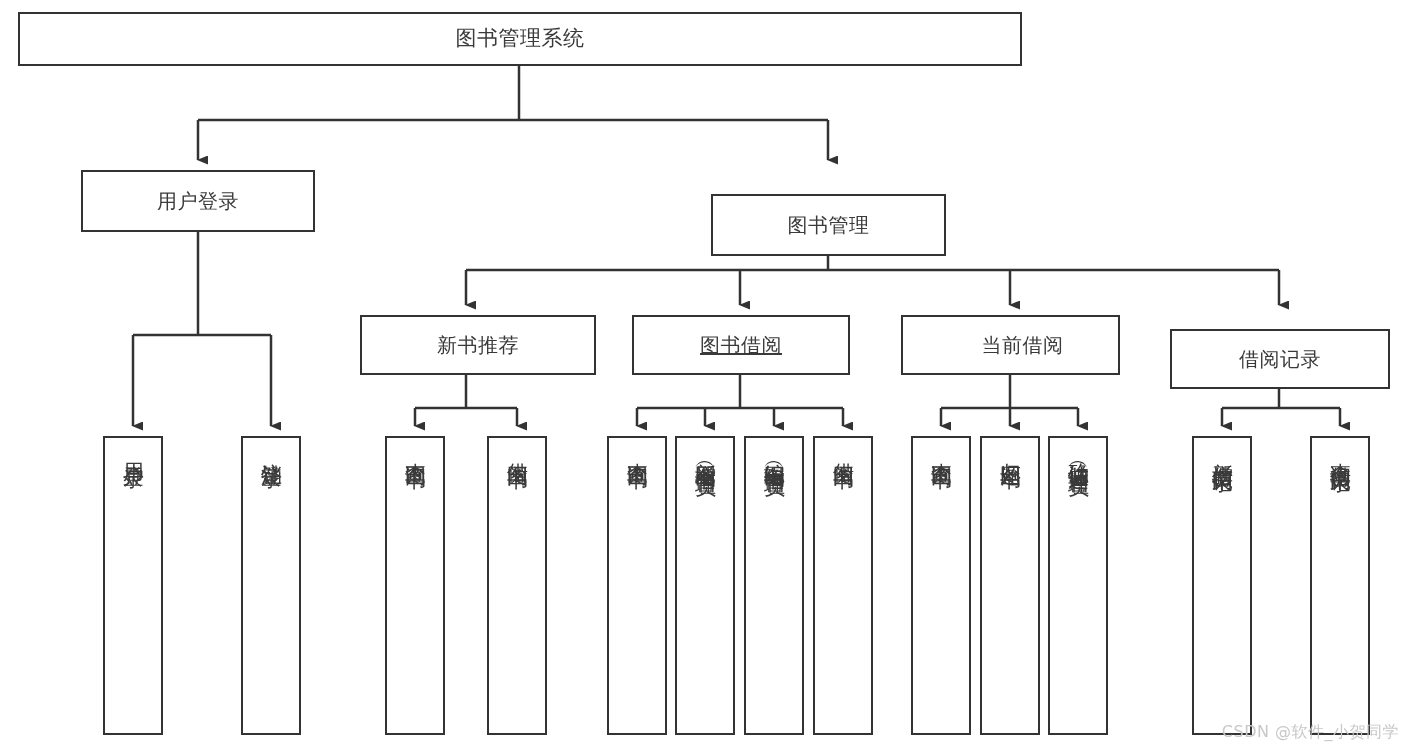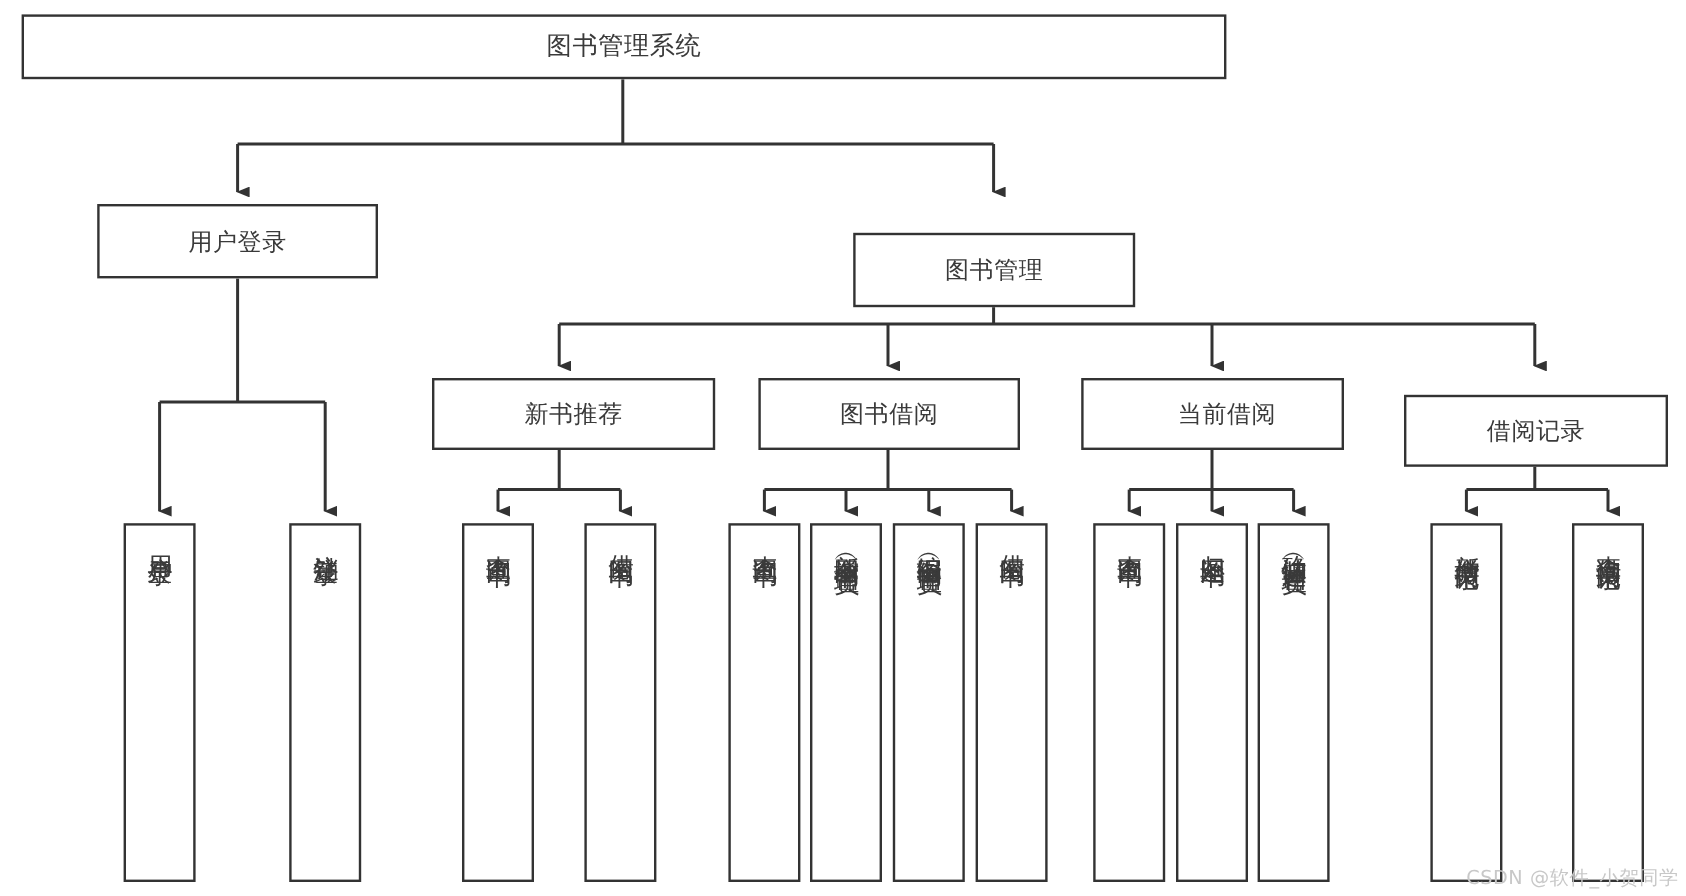--- a/index.html
+++ b/index.html
@@ -134,21 +134,21 @@
   <div class="node horizontal" style="left:81px; top:170px; width:234px; height:62px;">
     <span class="label">用户登录</span>
   </div>
   <div class="node horizontal" style="left:711px; top:170px; width:235px; height:62px;margin-top:24px;">
     <span class="label">图书管理</span>
   </div>
 
   <div class="node horizontal" style="left:360px; top:315px; width:236px; height:60px;">
     <span class="label">新书推荐</span>
   </div>
-  <div class="node horizontal" style="left:632px; top:315px; width:218px; height:60px;">
+  <div class="node horizontal" style="left:632px; top:315px; width:218px; height:60px;text-decoration:underline;">
     <span class="label">图书借阅</span>
   </div>
   <div class="node horizontal" style="left:901px; top:315px; width:219px; height:60px;padding-left:24px;">
     <span class="label">当前借阅</span>
   </div>
   <div class="node horizontal" style="left:1170px; top:329px; width:220px; height:60px;">
     <span class="label">借阅记录</span>
   </div>
 
   <div class="node vertical" style="left:103px; top:436px; width:60px; height:299px;">

